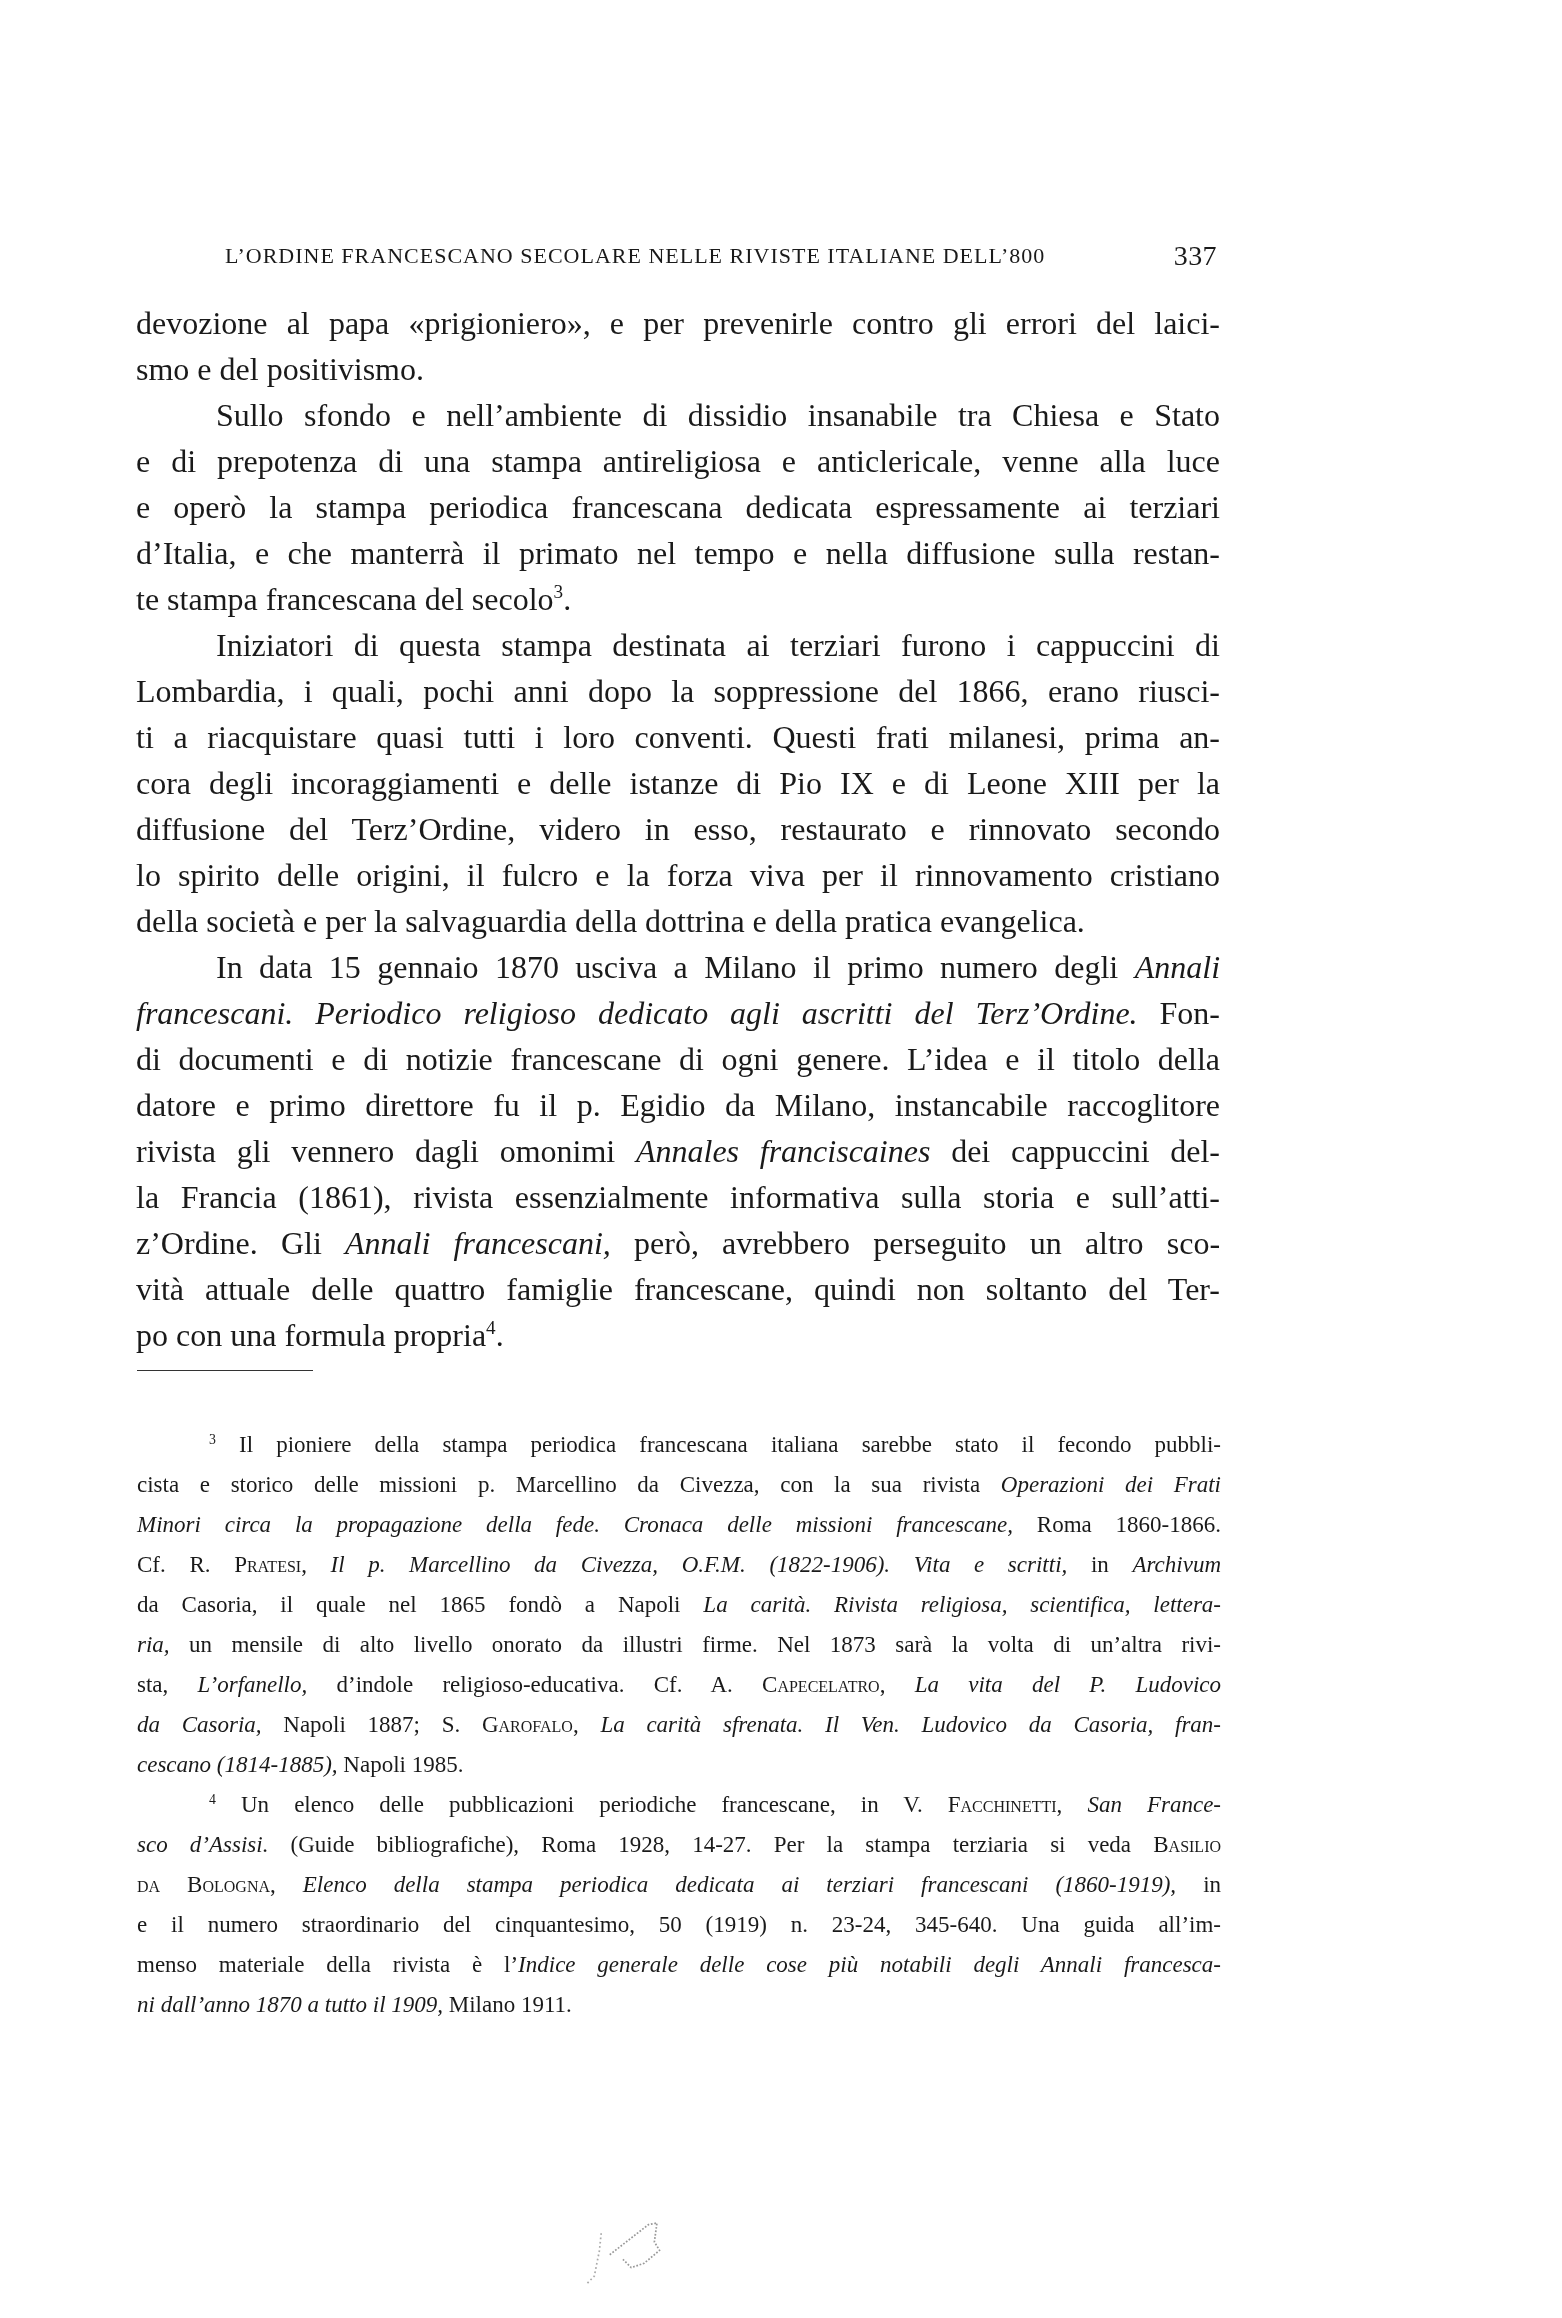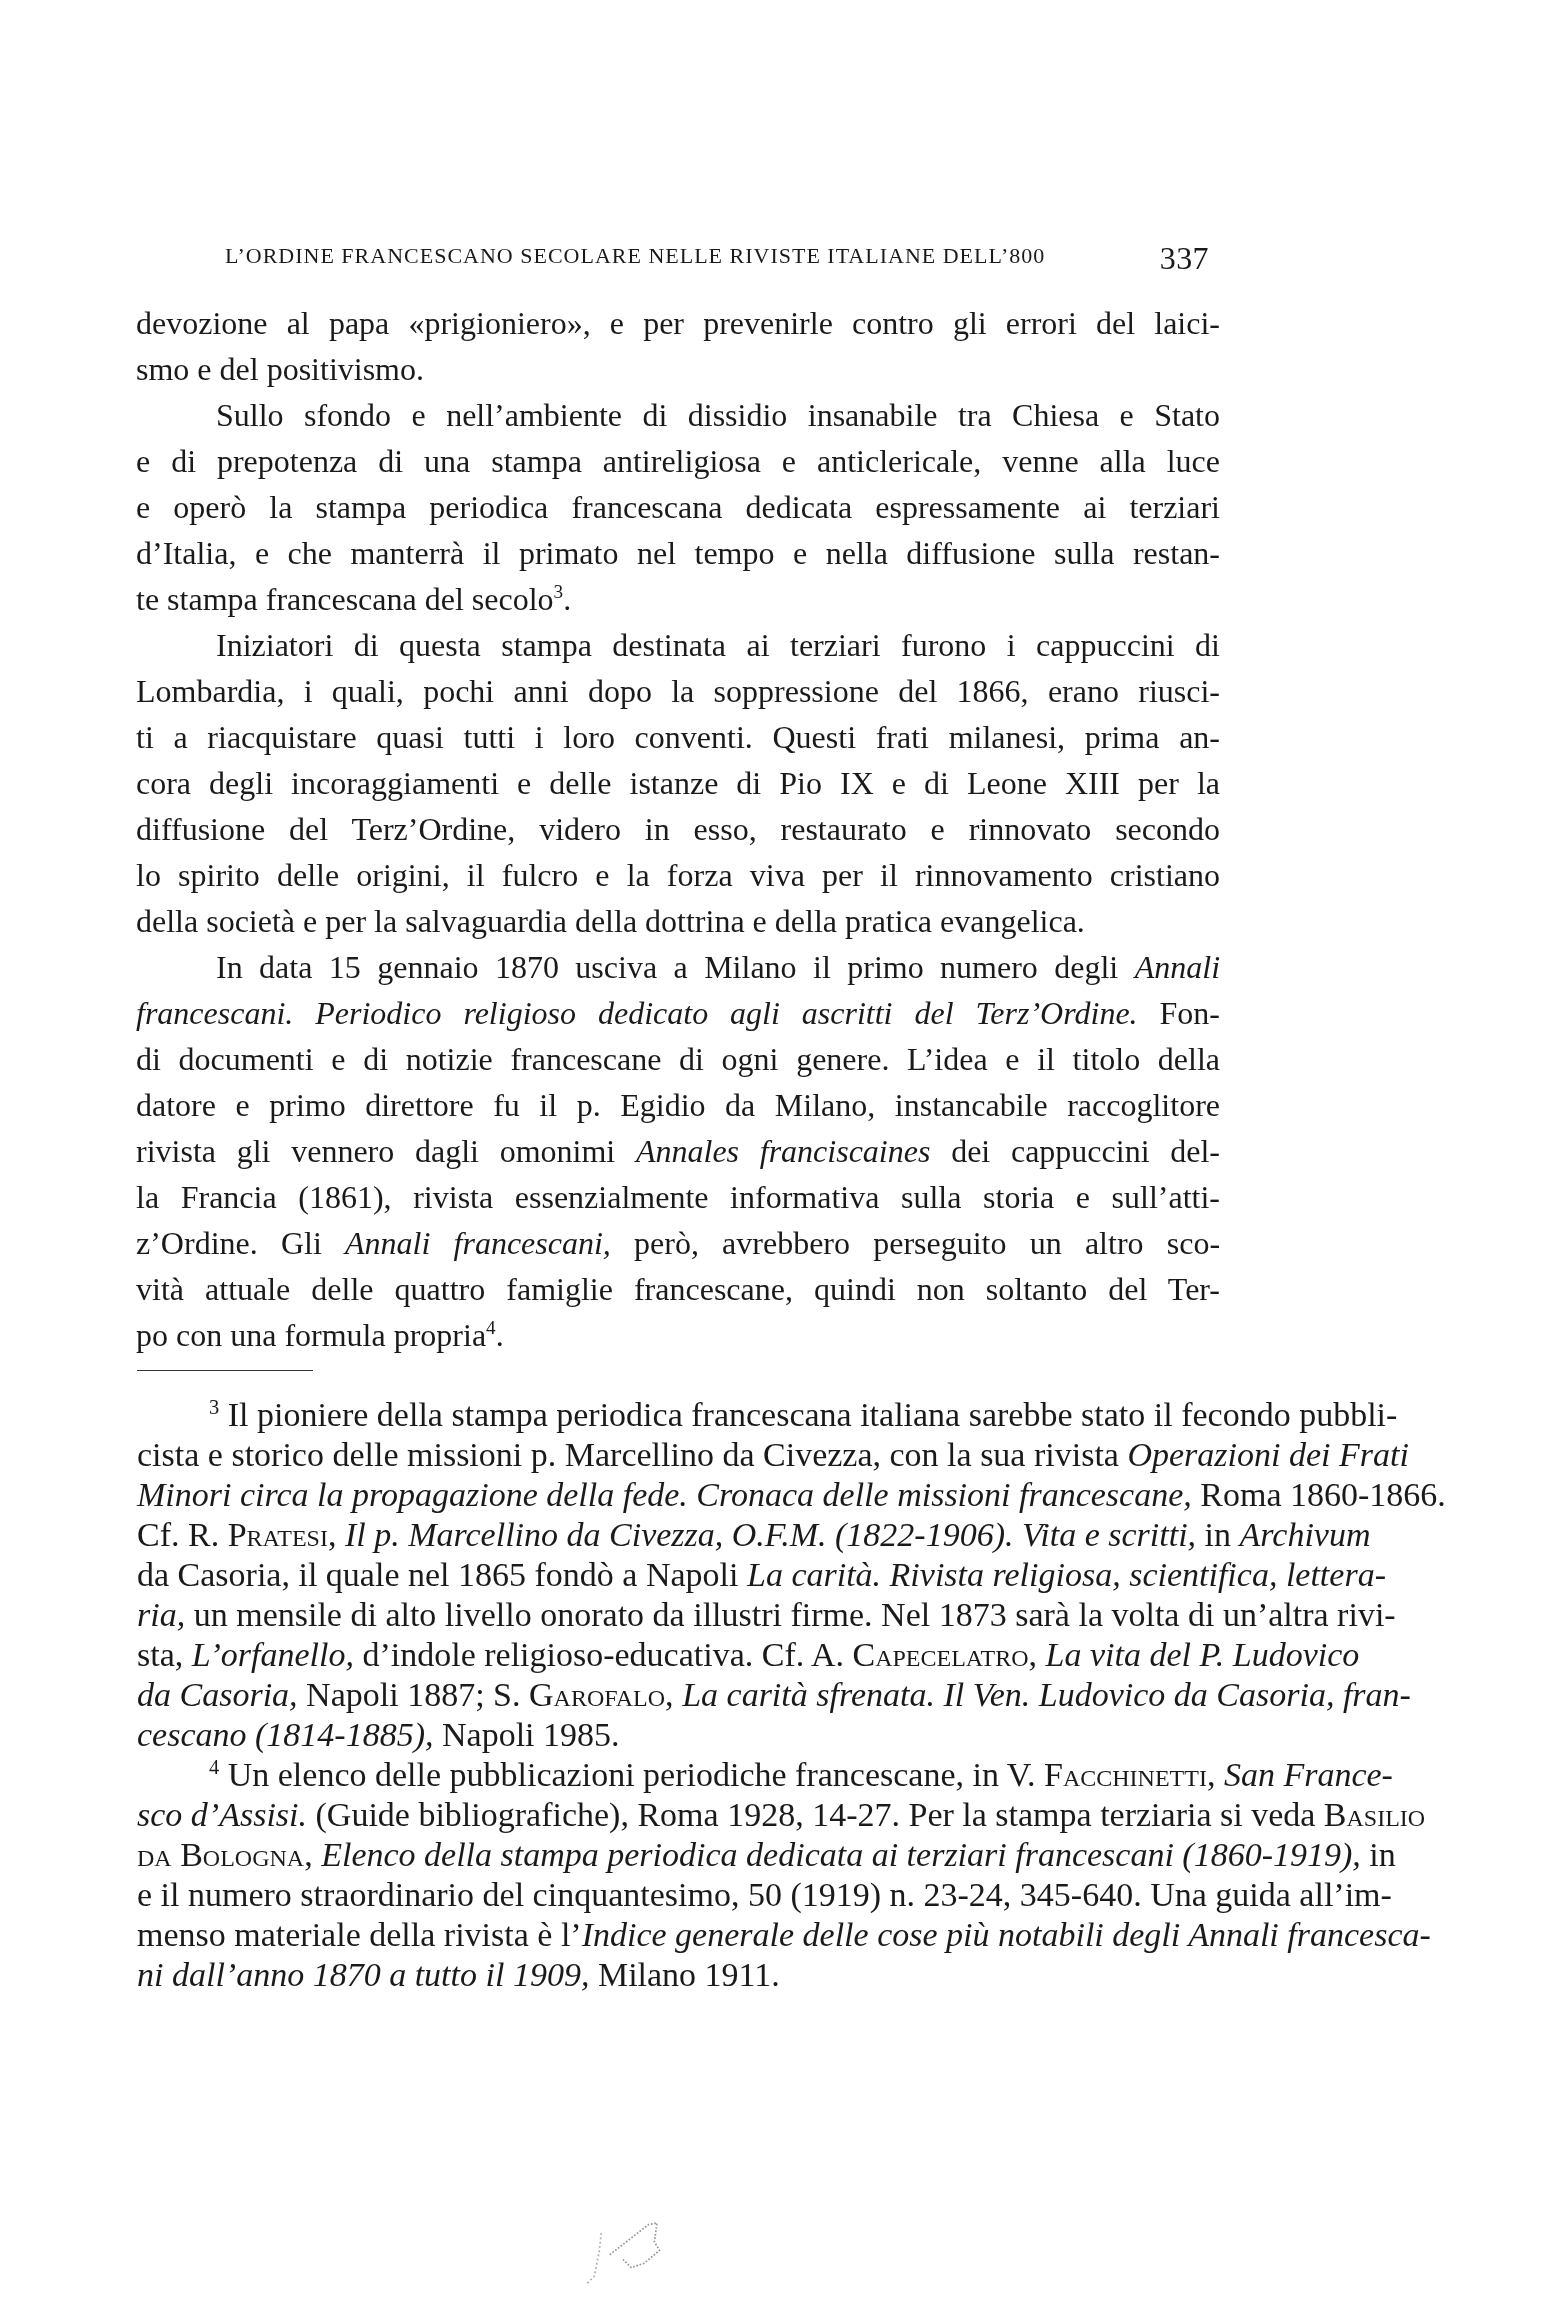--- a/index.html
+++ b/index.html
@@ -1,29 +1,29 @@
 <!DOCTYPE html>
 <html style="font-size:13.7px"><head>
 <meta charset="utf-8">
 <style>
   html, body { margin: 0; padding: 0; background: #ffffff; }
   body { width: 1563px; height: 2319px; position: relative; overflow: hidden;
          font-family: "Liberation Serif", "DejaVu Serif", serif; color: #1a1a1a; }
   .running-head { position: absolute; left: 225px; top: 243px; width: 996px;
                   font-size: 22px; letter-spacing: 1px; white-space: nowrap; }
   .running-head .title { position: absolute; left: 0; top: 0; }
-  .running-head .pageno { position: absolute; right: 12px; top: -3.4px; font-size: 32px; letter-spacing: 0.4px; margin-left: 43px; }
+  .running-head .pageno { position: absolute; right: 4px; top: -3.4px; font-size: 28px; letter-spacing: 0.4px; margin-left: 43px; }
   .body-text { position: absolute; left: 136px; top: 300px; width: 1084px;
                font-size: 32px; line-height: 46px; }
   .line { display: block; white-space: nowrap; text-align: justify; text-align-last: justify; height: 46px; }
   .line.last { text-align-last: left; }
   .line.indent { padding-left: 80px; }
   .rule { position: absolute; left: 137px; top: 1370px; width: 176px; height: 0; border-top: 1.7px solid #333; }
-  .notes { position: absolute; left: 137px; top: 1395px; width: 1084px;
-           font-size: 34px; line-height: 40px; }
+  .notes { position: absolute; left: 137px; top: 1425px; width: 1084px;
+           font-size: 23px; line-height: 40px; }
   .notes .line { height: 40px; }
   .notes .line.indent { padding-left: 72px; }
   i { font-style: italic; }
   .sc { font-variant: small-caps; }
   sup { font-size: 60%; vertical-align: 0.6em; line-height: 0; }
   .mark { position: absolute; left: 584px; top: 2216px; width: 103px; height: 86px; }
 </style>
 </head>
 <body>
 

